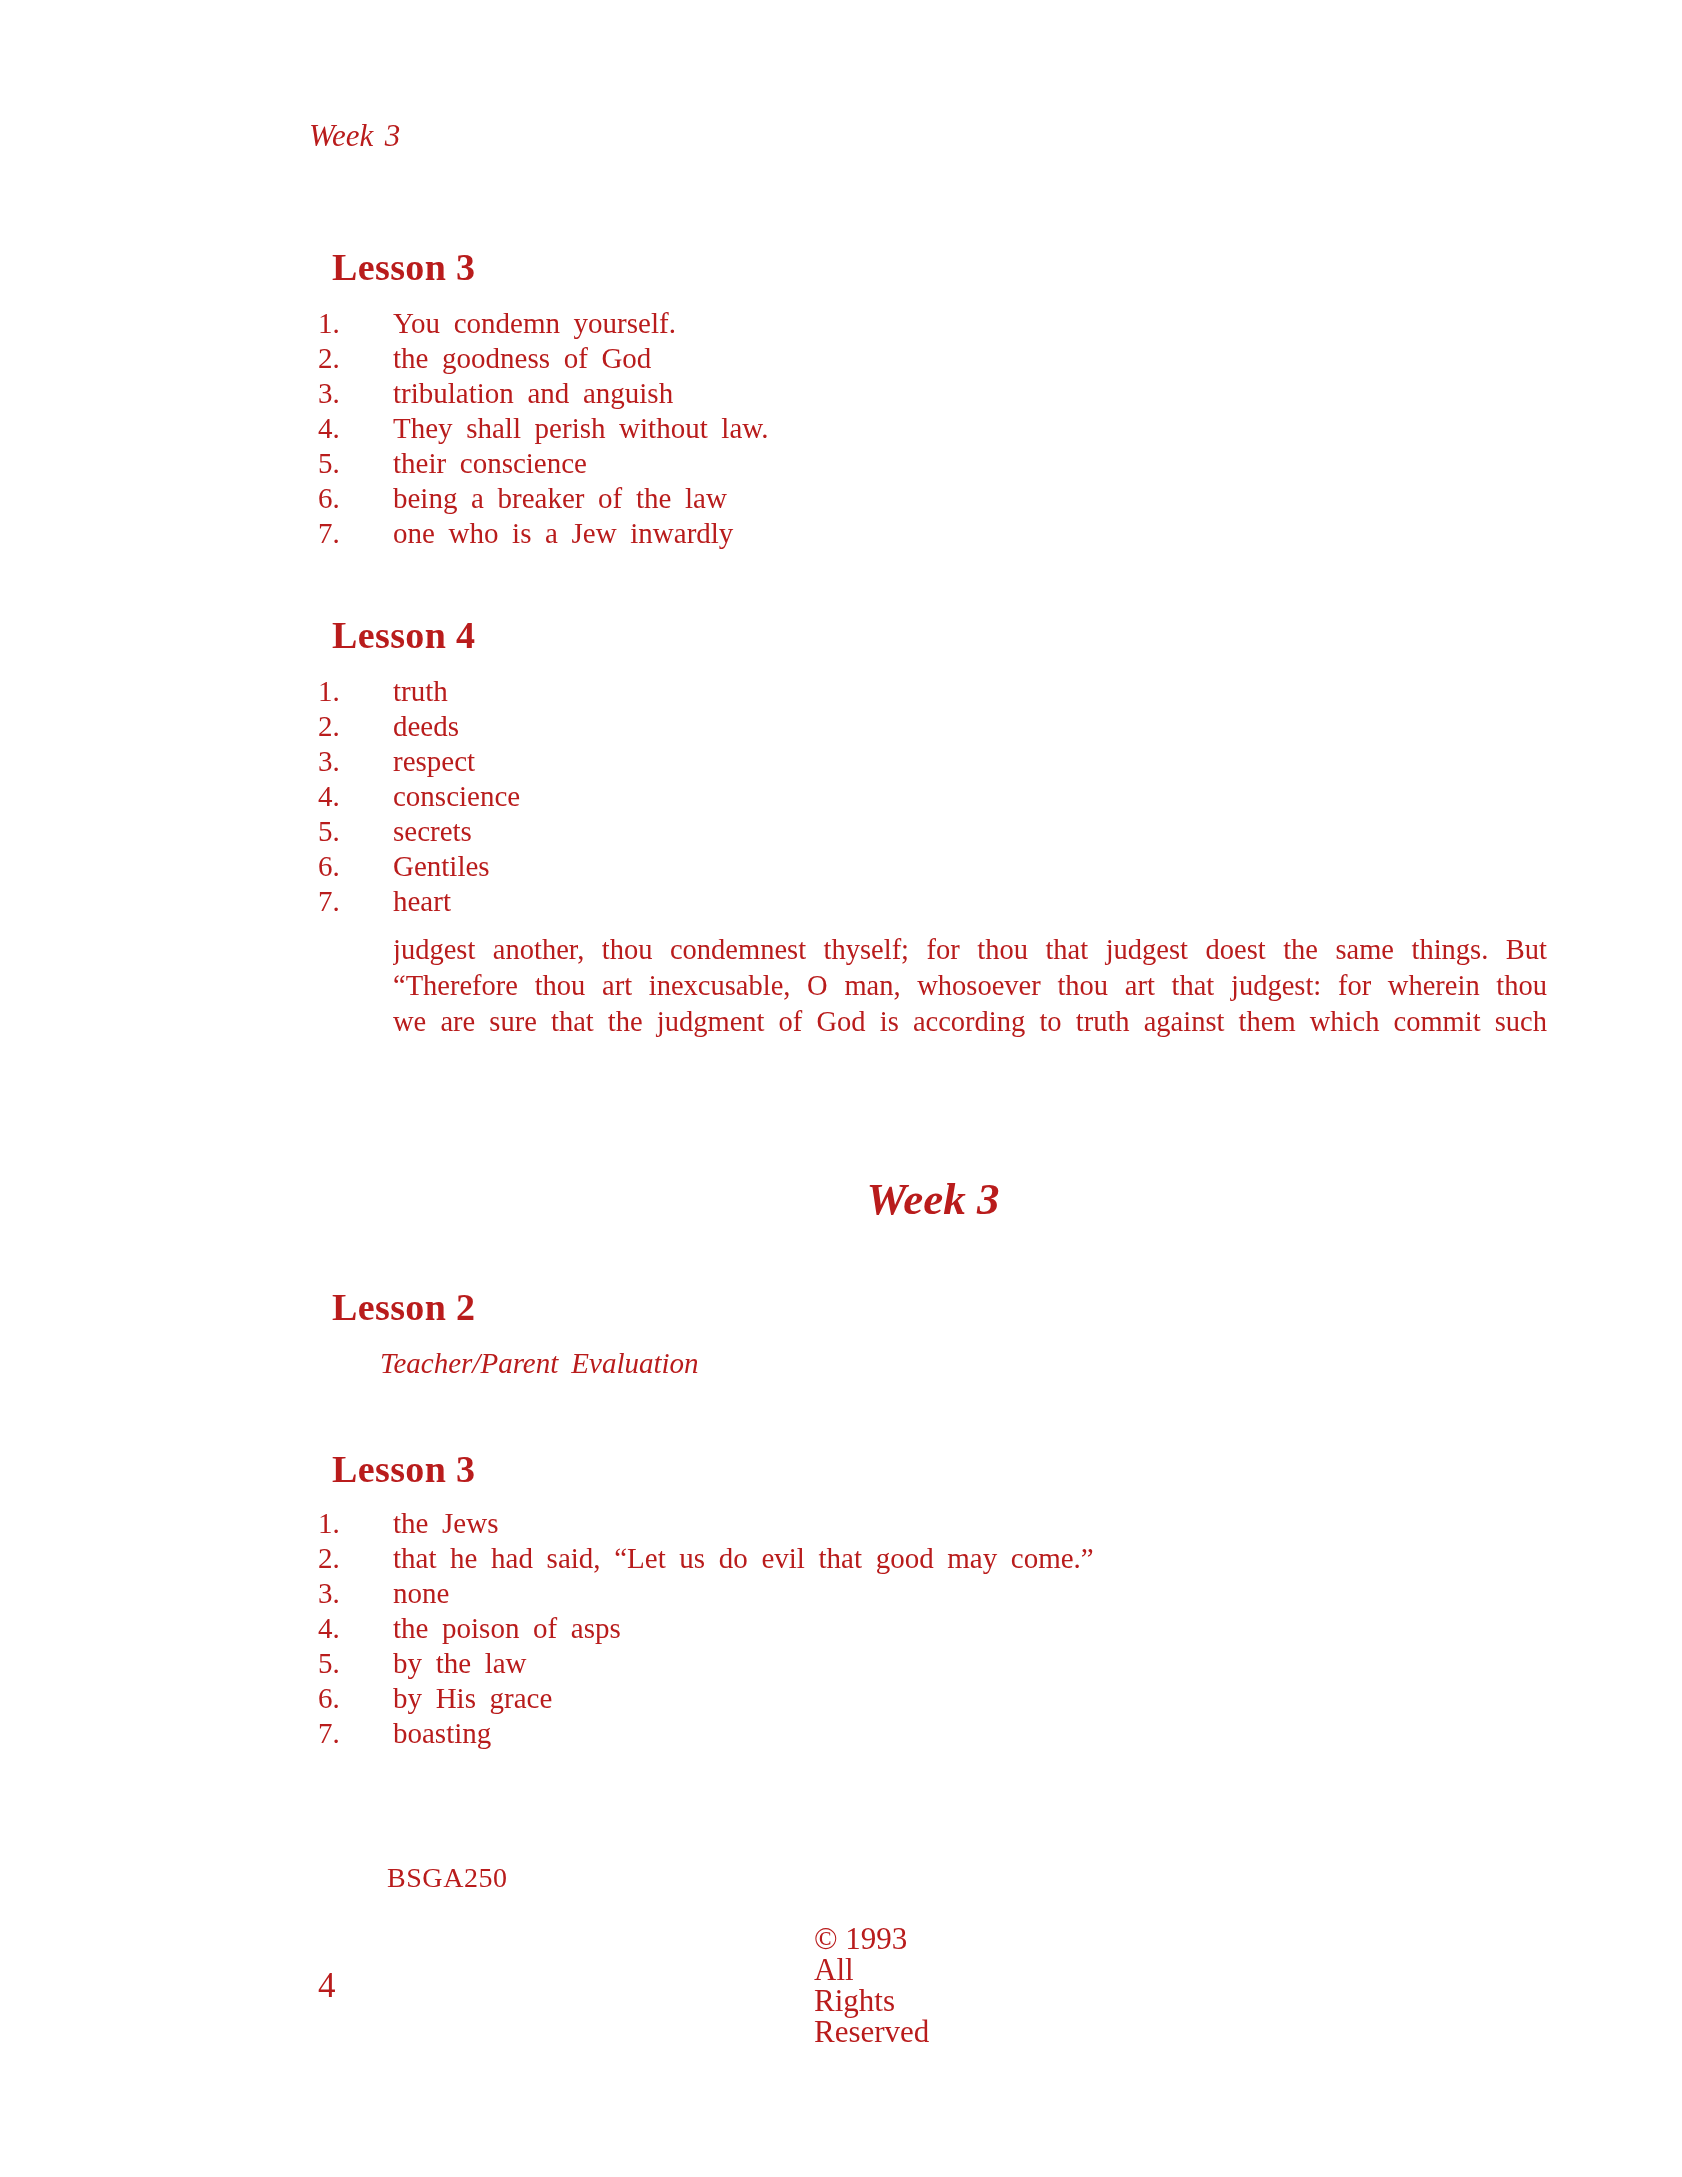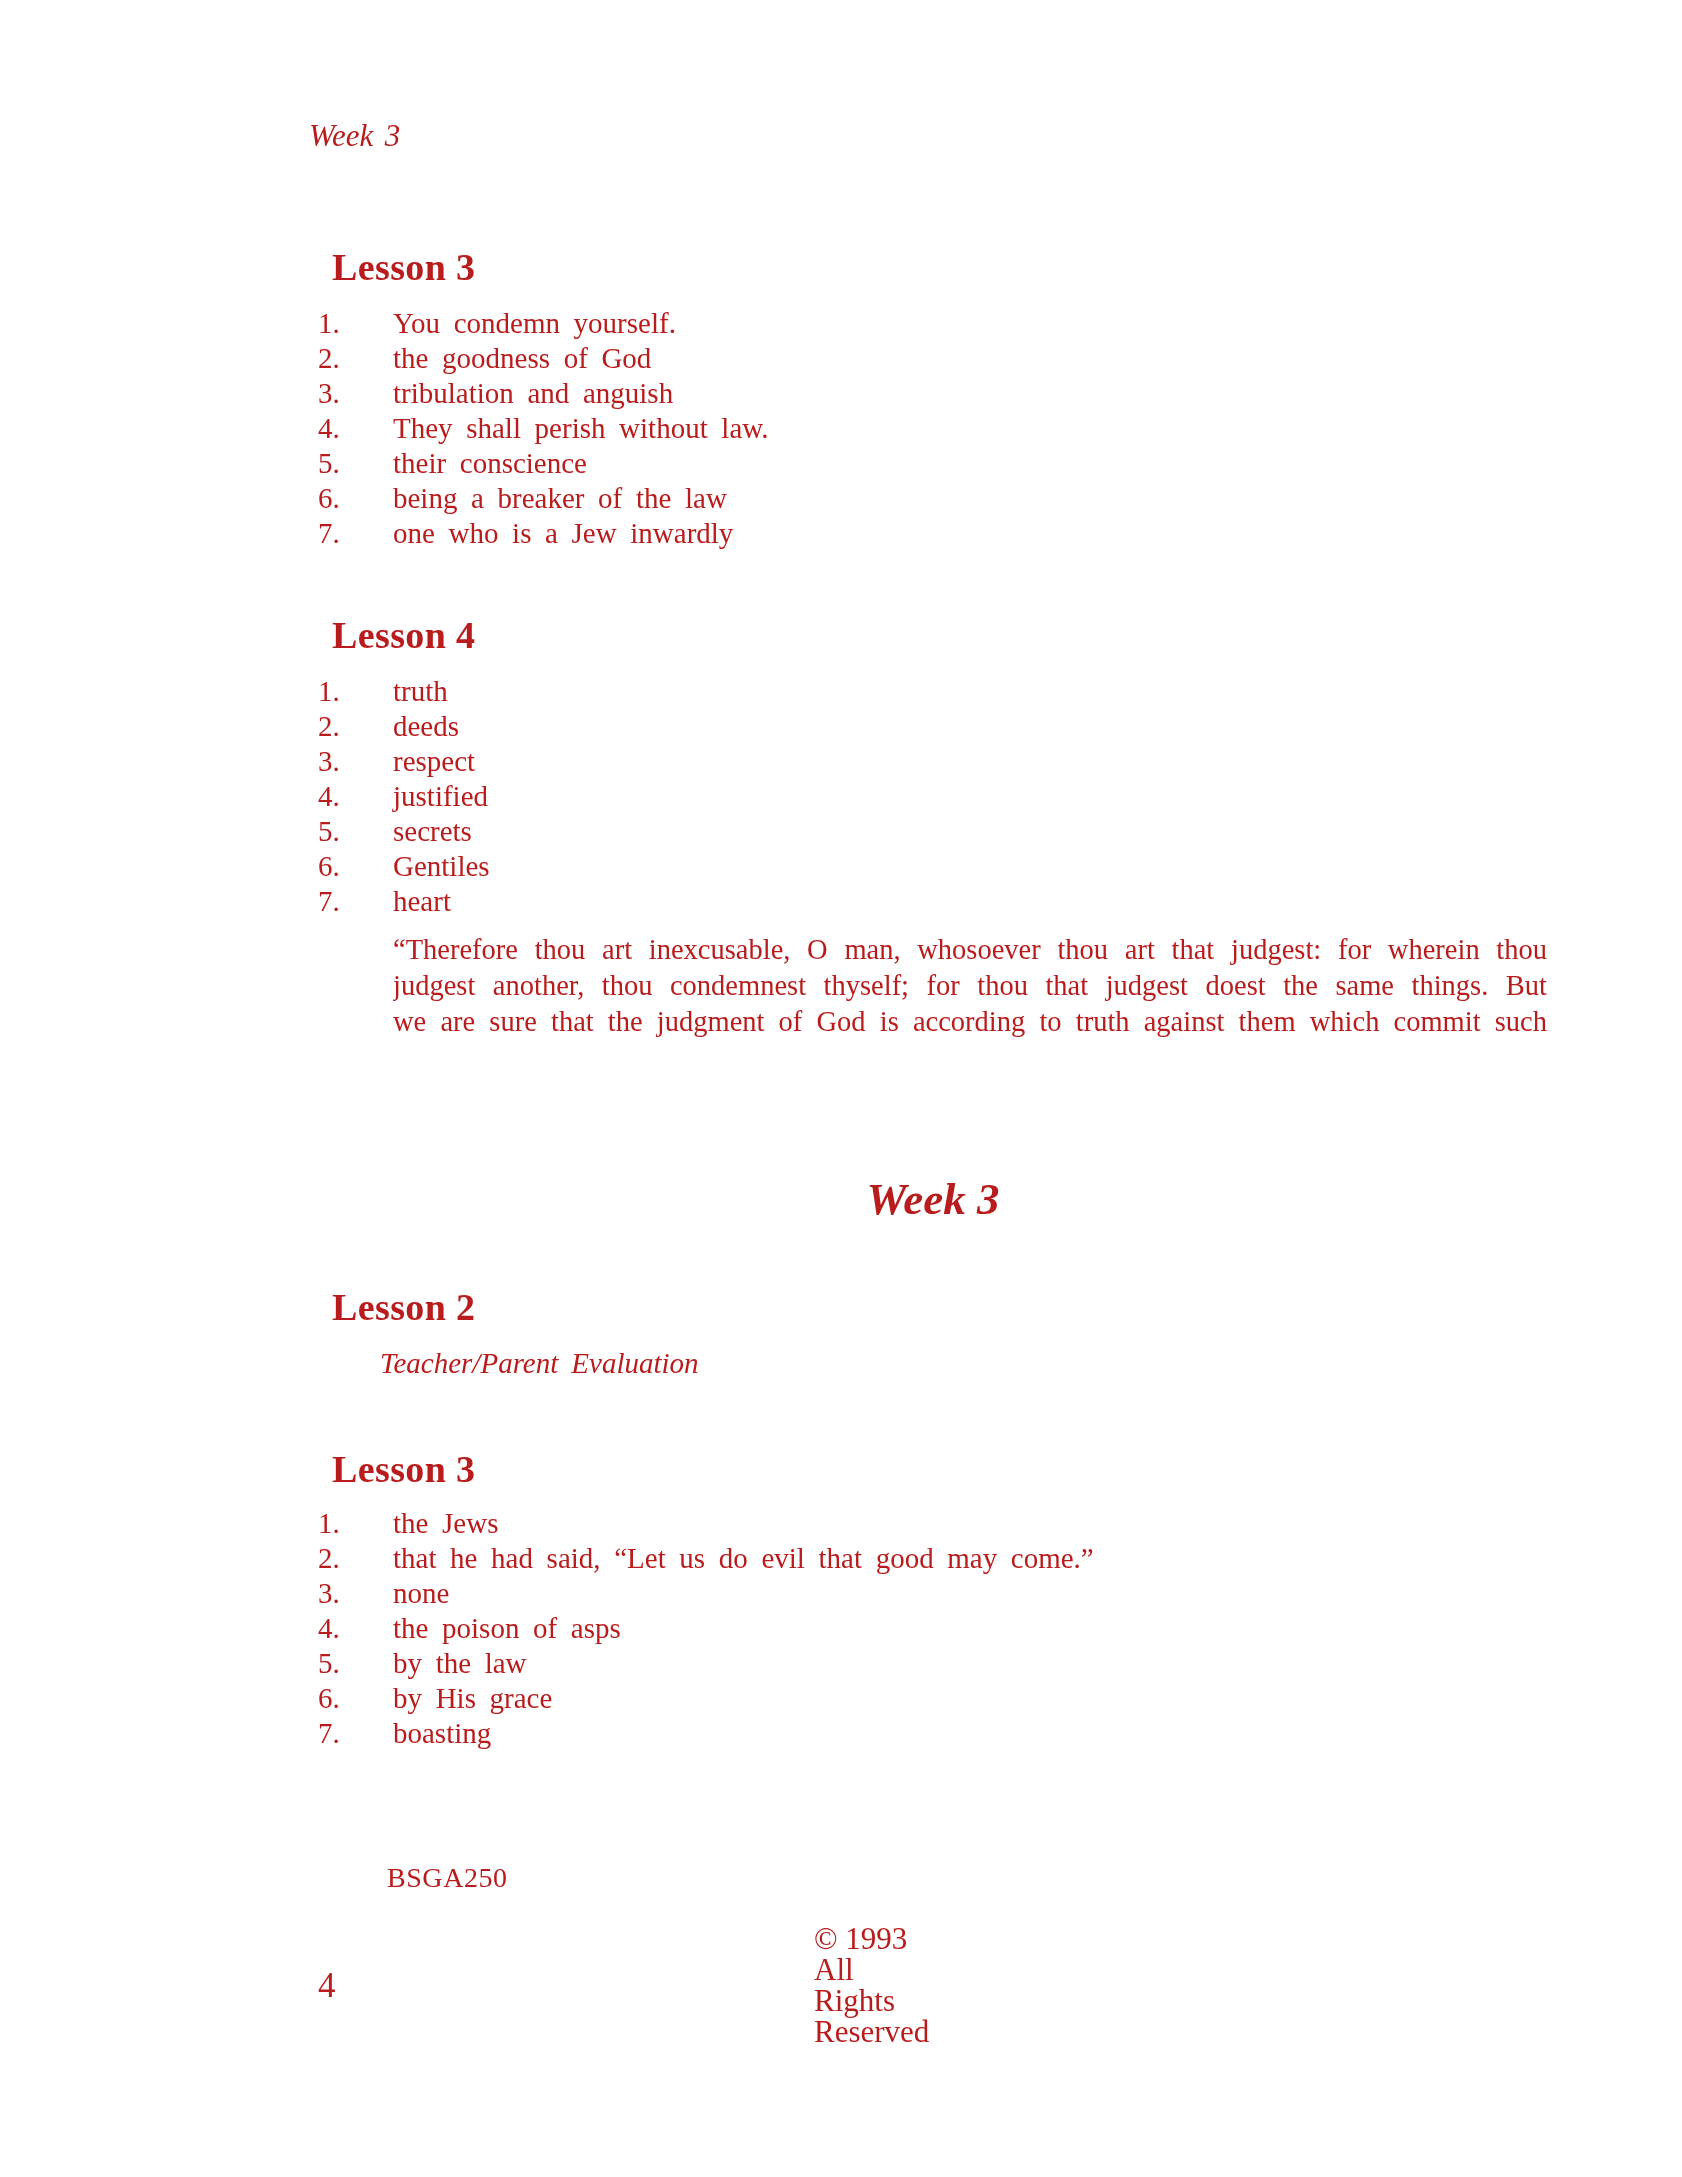--- a/index.html
+++ b/index.html
@@ -122,42 +122,42 @@
         <span class="txt">deeds</span>
       </div>
 
       <div class="answer-row">
         <span class="num">3.</span>
         <span class="txt">respect</span>
       </div>
 
       <div class="answer-row">
         <span class="num">4.</span>
-        <span class="txt">justified</span>
+        <span class="txt">conscience</span>
       </div>
 
       <div class="answer-row">
         <span class="num">5.</span>
         <span class="txt">secrets</span>
       </div>
 
       <div class="answer-row">
         <span class="num">6.</span>
         <span class="txt">Gentiles</span>
       </div>
 
       <div class="answer-row">
         <span class="num">7.</span>
         <span class="txt">heart</span>
       </div>
     </div>
 
   <div class="abs quote">
+    <div class="qline">judgest another, thou condemnest thyself; for thou that judgest doest the same things.  But</div>
     <div class="qline">“Therefore thou art inexcusable, O man, whosoever thou art that judgest: for wherein thou</div>
-    <div class="qline">judgest another, thou condemnest thyself; for thou that judgest doest the same things.  But</div>
     <div class="qline">we are sure that the judgment of God is according to truth against them which commit such</div>
   </div>
 
   <div class="abs week-title">Week 3</div>
 
   <h2 class="abs lesson-heading" style="top:1274px">Lesson 2</h2>
 
   <div class="abs eval-note">Teacher/Parent Evaluation</div>
 
   <h2 class="abs lesson-heading" style="top:1436px">Lesson 3</h2>

